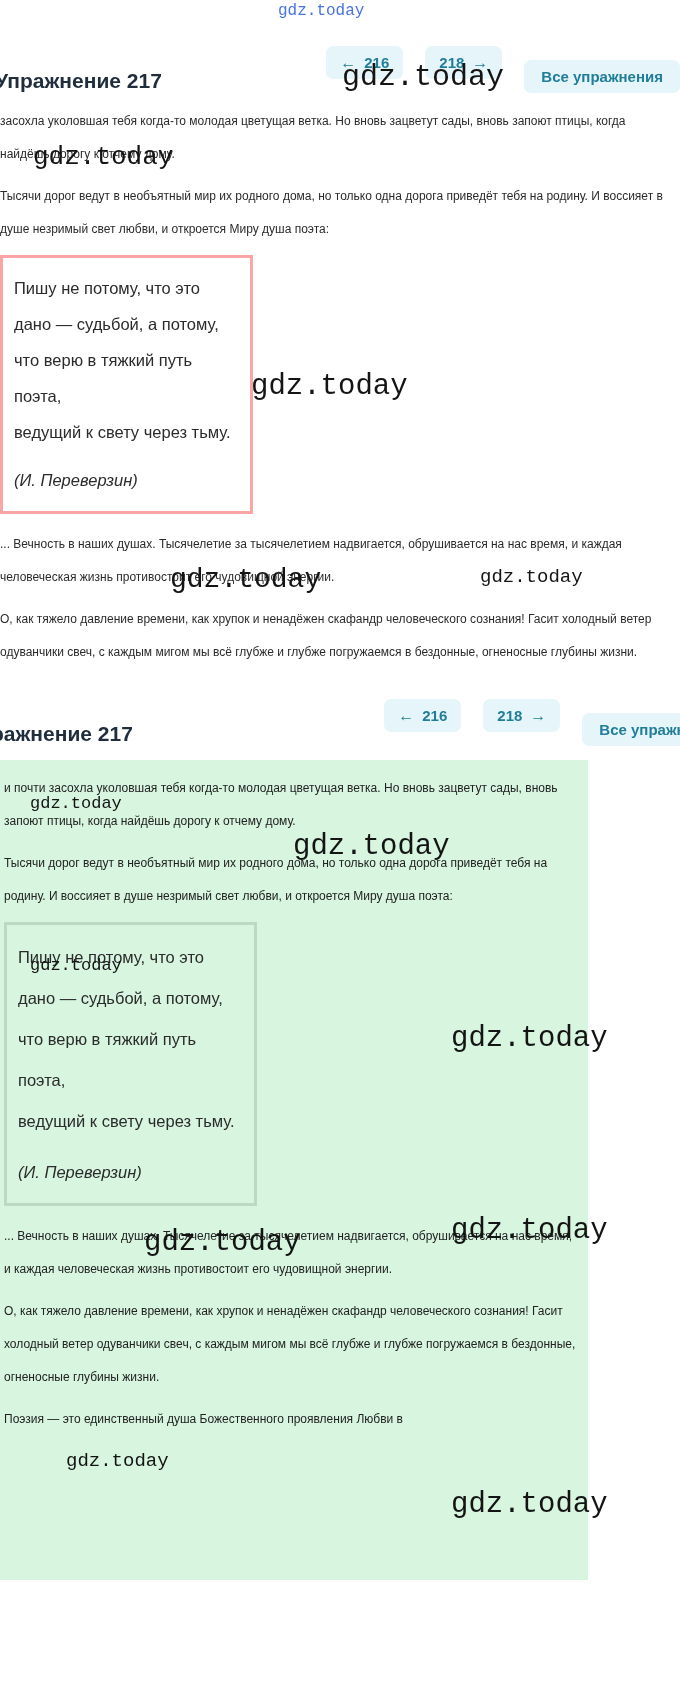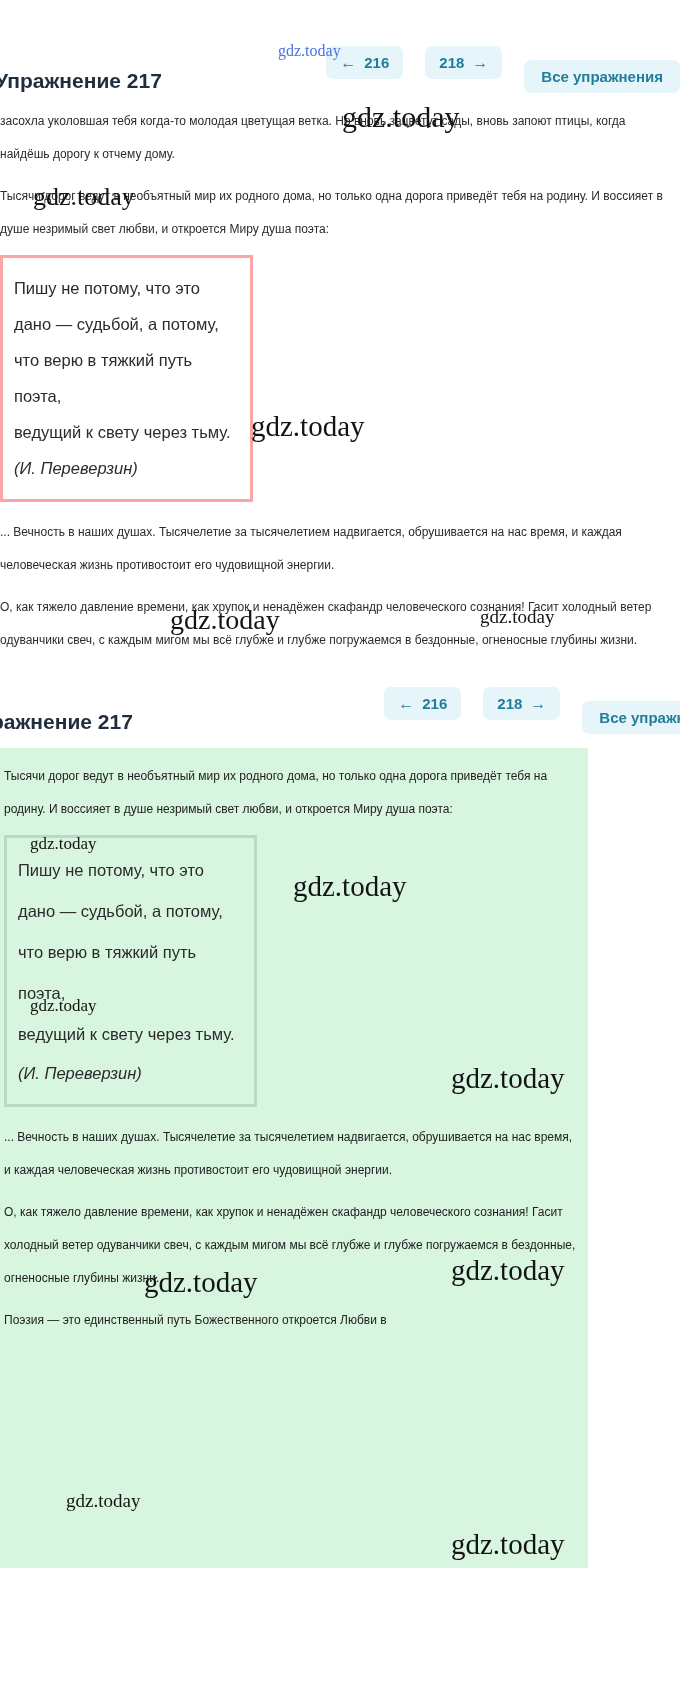--- a/index.html
+++ b/index.html
@@ -19,32 +19,32 @@
          text-decoration:none; white-space:nowrap; cursor:pointer; }
   .btn .arrow { font-size:16px; line-height:1; }
   .btn-all { padding:8px 17px;margin-top:28px; }
 
   
   .body { font-size:12px; line-height:33px; color:#2b2b2b; margin:0 0 9px; max-width:666px; }
 
   
   .poem-box { width:253px; border:3px solid #fca5a5; padding:12px 10px 14px 11px; margin:4px 0 14px; }
   .poem-line { font-size:16.5px; line-height:36px; color:#2b2b2b; }
-  .poem-author { font-size:16.5px; line-height:33px; margin-top:2px; color:#2b2b2b; font-style:italic; }
+  .poem-author { font-size:16.5px; line-height:33px; margin-top:14px; color:#2b2b2b; font-style:italic; }
 
   
   .header-row.second { margin-top:16px; }
   .answer-card { width:588px; min-height:820px; background:#d7f5df; margin-top:14px; padding:12px 6px 30px 4px; }
   .answer-card .body { max-width:578px; color:#222; }
   .answer-card .poem-box { border-color:#bcd9c4; }
   .answer-card .poem-line { line-height:41px; }
 
   
-  .wm { position:absolute; font-family:Liberation Serif, serif; color:#141414;
-        white-space:nowrap; z-index:6; pointer-events:none;margin-top:40px; }
+  .wm { position:absolute; font-family:Liberation Mono, monospace; color:#141414;
+        white-space:nowrap; z-index:6; pointer-events:none; }
   .wm-blue { color:#4a72e8; pointer-events:auto; }
 </style>
 </head>
 <body>
 
 <div class="page">
 
   <section class="section1">
 
     <div class="header-row">
@@ -88,33 +88,34 @@
         </a>
         <a class="btn">
           <span>218</span>
           <span class="arrow">→</span>
         </a>
         <a class="btn btn-all">Все упражнения</a>
       </nav>
     </div>
 
     <div class="answer-card">
+      <p class="body">и почти засохла уколовшая тебя когда-то молодая цветущая ветка. Но вновь зацветут сады, вновь запоют птицы, когда найдёшь дорогу к отчему дому.</p>
       <p class="body">Тысячи дорог ведут в необъятный мир их родного дома, но только одна дорога приведёт тебя на родину. И воссияет в душе незримый свет любви, и откроется Миру душа поэта:</p>
 
       <div class="poem-box">
         <div class="poem-line">Пишу не потому, что это</div>
         <div class="poem-line">дано — судьбой, а потому,</div>
         <div class="poem-line">что верю в тяжкий путь поэта,</div>
         <div class="poem-line">ведущий к свету через тьму.</div>
         <div class="poem-author">(И. Переверзин)</div>
       </div>
 
       <p class="body">... Вечность в наших душах. Тысячелетие за тысячелетием надвигается, обрушивается на нас время, и каждая человеческая жизнь противостоит его чудовищной энергии.</p>
       <p class="body">О, как тяжело давление времени, как хрупок и ненадёжен скафандр человеческого сознания! Гасит холодный ветер одуванчики свеч, с каждым мигом мы всё глубже и глубже погружаемся в бездонные, огненосные глубины жизни.</p>
-      <p class="body">Поэзия — это единственный путь Божественного откроется Любви в</p>
+      <p class="body">Поэзия — это единственный душа Божественного проявления Любви в</p>
     </div>
   </section>
 
   <a class="wm wm-blue" style="left:278px; top:2px; font-size:16px;">gdz.today</a>
   <div class="wm" style="left:342px; top:60px; font-size:30px;">gdz.today</div>
   <div class="wm" style="left:33px;  top:142px; font-size:26px;">gdz.today</div>
   <div class="wm" style="left:251px; top:370px; font-size:29px;">gdz.today</div>
   <div class="wm" style="left:170px; top:564px; font-size:28px;">gdz.today</div>
   <div class="wm" style="left:480px; top:566px; font-size:19px;">gdz.today</div>
   <div class="wm" style="left:30px;  top:794px; font-size:17px;">gdz.today</div>

